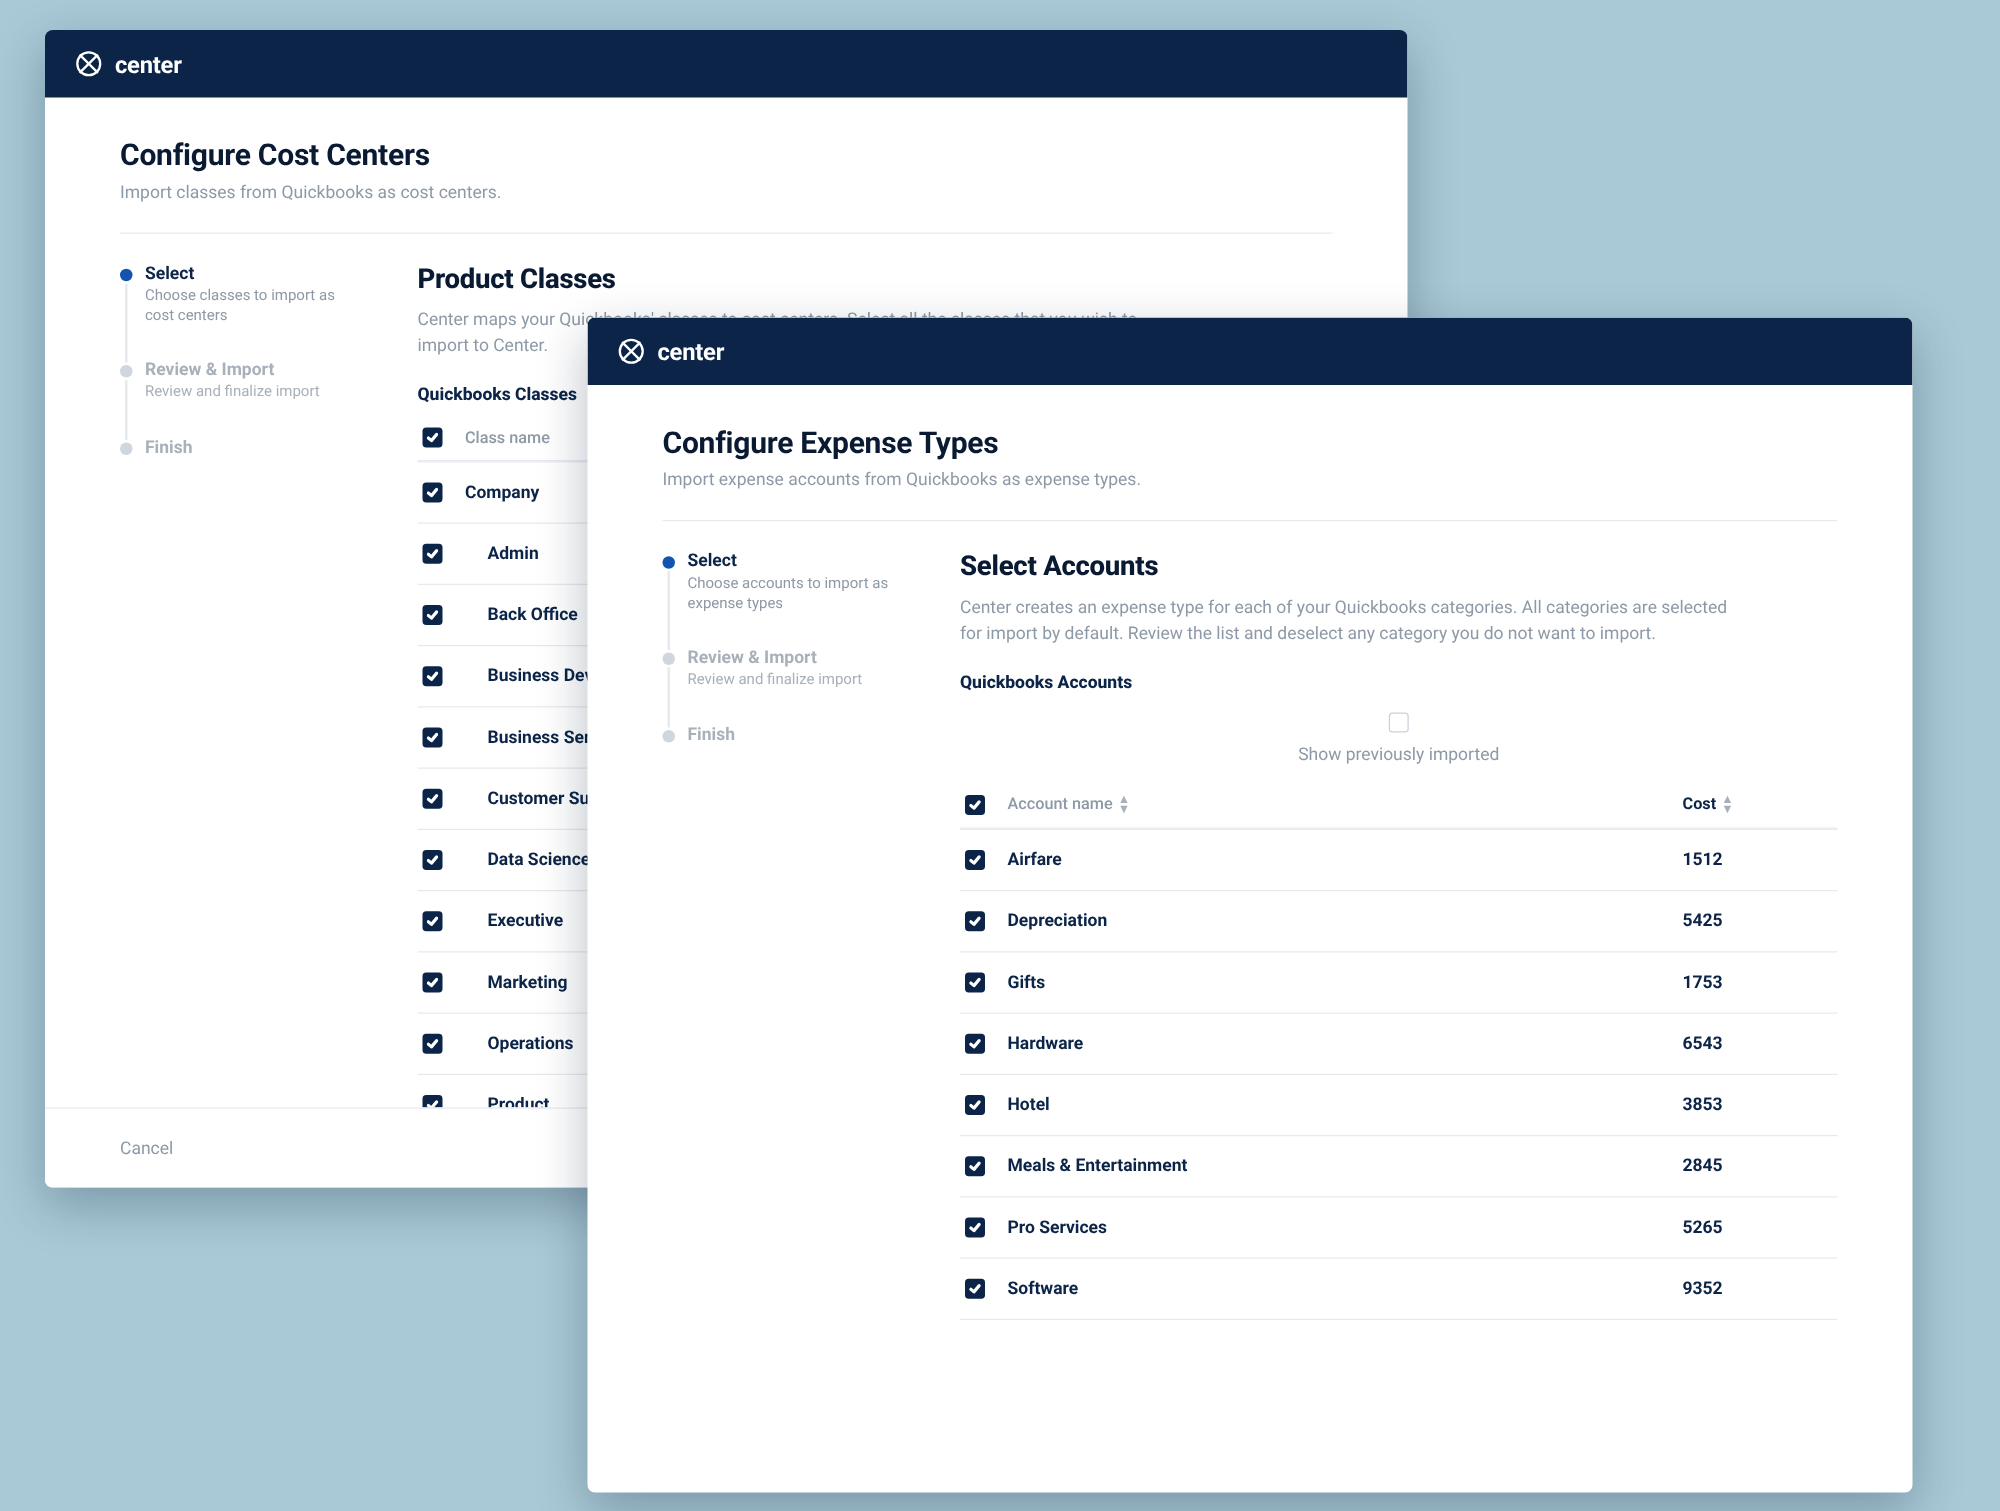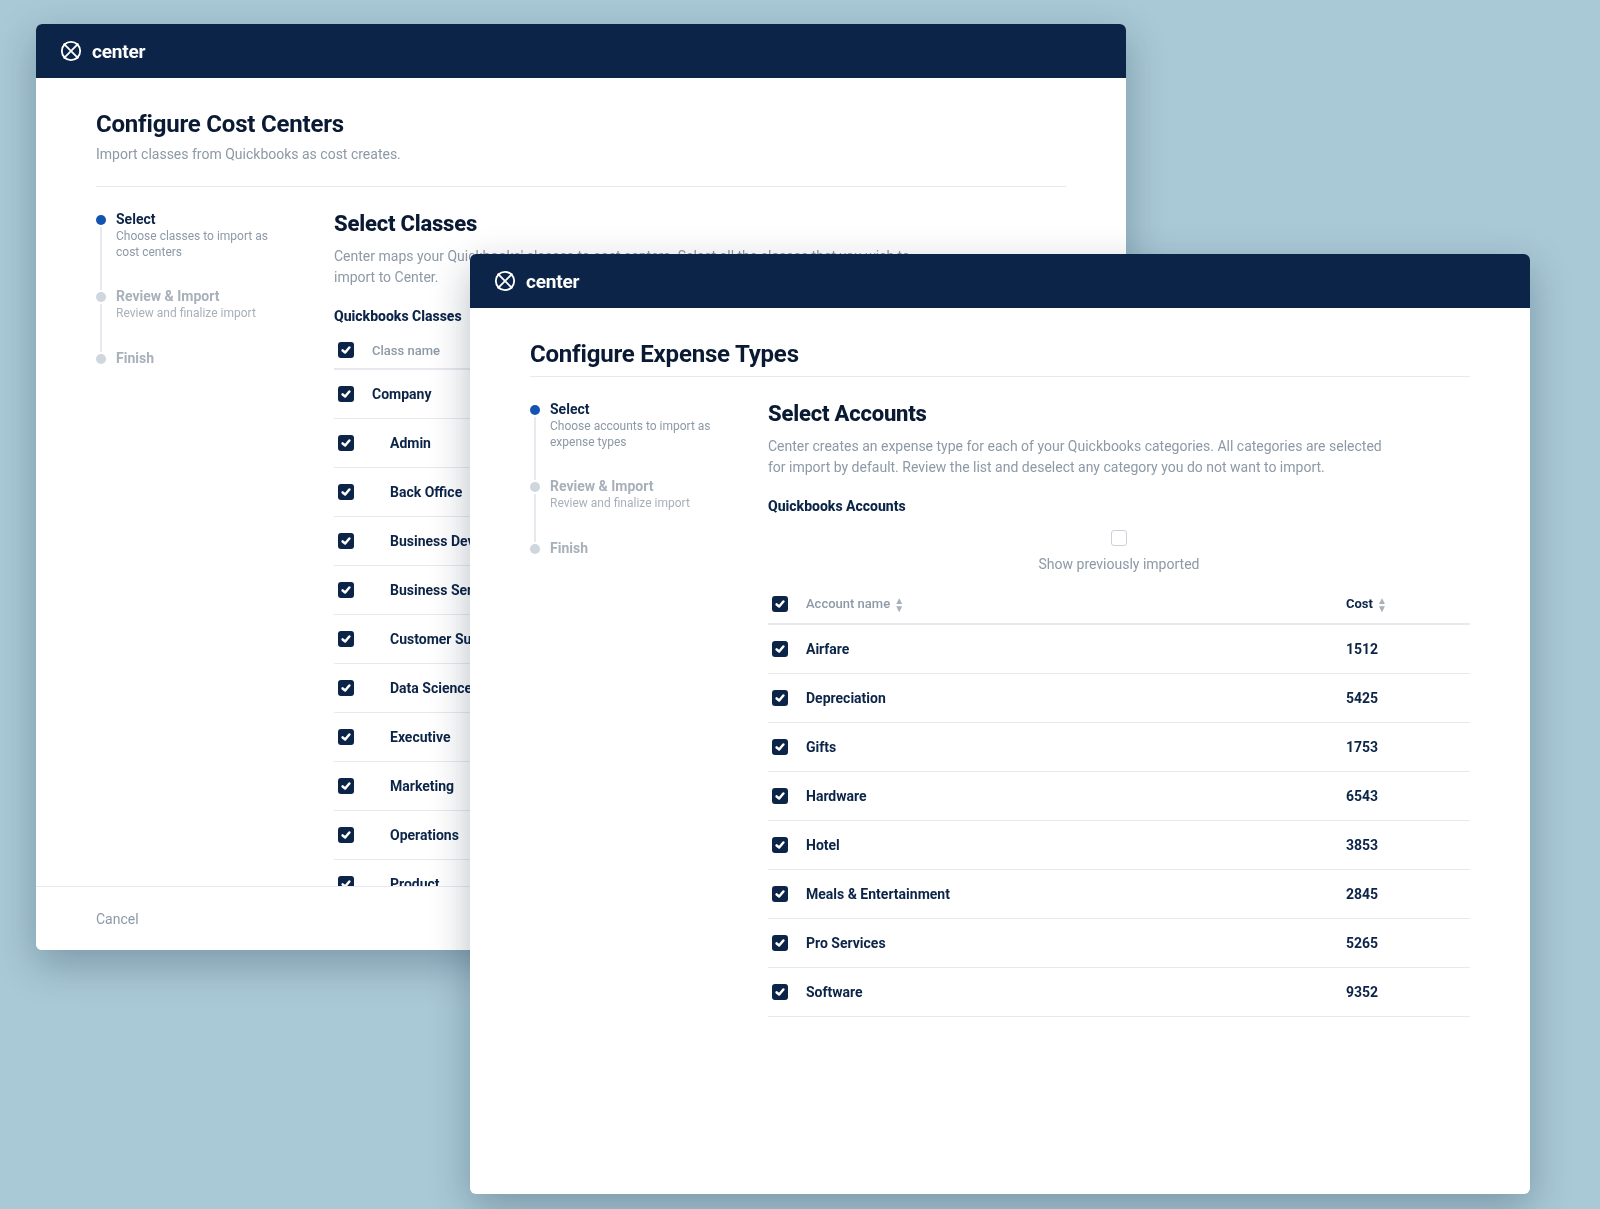--- a/index.html
+++ b/index.html
@@ -175,21 +175,21 @@
     <div class="brand">
       <svg class="brand-mark">
           <use href="#brand-mark"></use>
         </svg>
       <span class="brand-word">center</span>
     </div>
   </div>
 
   <div class="content">
     <h1 class="page-title">Configure Cost Centers</h1>
-    <p class="page-sub">Import classes from Quickbooks as cost creates.</p>
+    <p class="page-sub">Import classes from Quickbooks as cost centers.</p>
     <div class="rule"></div>
 
     <div class="body-cols">
 
       <div class="stepper" id="stepper-cc">
           <div class="step active">
             <span class="dot"></span>
             <span class="line"></span>
             <div class="label">Select</div>
             <div class="desc">Choose classes to import as cost centers</div>
@@ -200,21 +200,21 @@
             <div class="label">Review &amp; Import</div>
             <div class="desc">Review and finalize import</div>
           </div>
           <div class="step">
             <span class="dot"></span>
             <div class="label">Finish</div>
           </div>
         </div>
 
       <div class="panel">
-        <h2 class="section-title">Select Classes</h2>
+        <h2 class="section-title">Product Classes</h2>
         <p class="section-sub">Center maps your Quickbooks' classes to cost centers. Select all the classes that you wish to import to Center.</p>
         <div class="list-header">Quickbooks Classes</div>
 
         <div class="row header-row">
           <span class="chk">
               <svg>
                 <use href="#check-mark"></use>
               </svg>
             </span>
           <span class="cell-name">Class name</span>
@@ -324,20 +324,21 @@
     <div class="brand">
       <svg class="brand-mark">
           <use href="#brand-mark"></use>
         </svg>
       <span class="brand-word">center</span>
     </div>
   </div>
 
   <div class="content">
     <h1 class="page-title">Configure Expense Types</h1>
+    <p class="page-sub">Import expense accounts from Quickbooks as expense types.</p>
     <div class="rule"></div>
 
     <div class="body-cols">
 
       <div class="stepper" id="stepper-et">
           <div class="step active">
             <span class="dot"></span>
             <span class="line"></span>
             <div class="label">Select</div>
             <div class="desc">Choose accounts to import as expense types</div>

